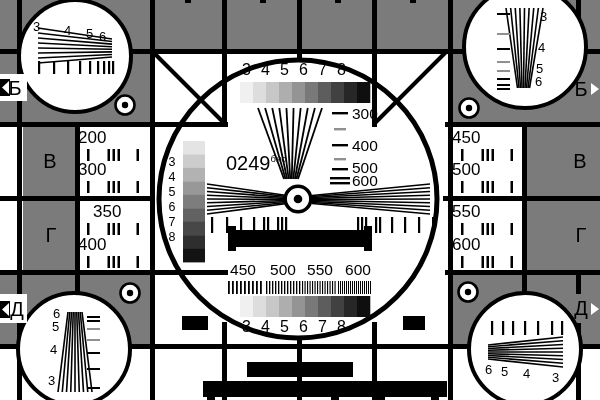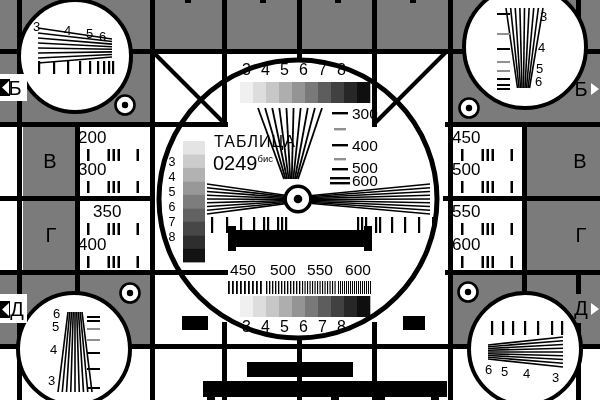--- a/index.html
+++ b/index.html
@@ -397,22 +397,21 @@
       <span>4</span>
       <span>5</span>
       <span>6</span>
       <span>7</span>
       <span>8</span>
   </div>
   <div class="abs wlabel" style="left:352px;top:106px;">300</div>
   <div class="abs wlabel" style="left:352px;top:138px;">400</div>
   <div class="abs wlabel" style="left:352px;top:160px;">500</div>
   <div class="abs wlabel" style="left:352px;top:173px;">600</div>
-  <div class="abs title" style="left:214px;top:134px;">ТАБЛИЦА</div>
-  <div class="abs code" style="left:213px;top:153px;text-align:center;"><span>0249</span><sup>бис</sup></div>
+  <div class="abs code" style="left:226px;top:153px;text-align:center;"><span>0249</span><sup>бис</sup></div>
   <div class="abs gnum" style="left:166px;top:156px;">3</div>
   <div class="abs gnum" style="left:166px;top:171px;">4</div>
   <div class="abs gnum" style="left:166px;top:186px;">5</div>
   <div class="abs gnum" style="left:166px;top:201px;">6</div>
   <div class="abs gnum" style="left:166px;top:216px;">7</div>
   <div class="abs gnum" style="left:166px;top:231px;">8</div>
   <div class="abs flabel" style="left:225px;top:262px;">450</div>
   <div class="abs flabel" style="left:265px;top:262px;">500</div>
   <div class="abs flabel" style="left:302px;top:262px;">550</div>
   <div class="abs flabel" style="left:340px;top:262px;">600</div>

